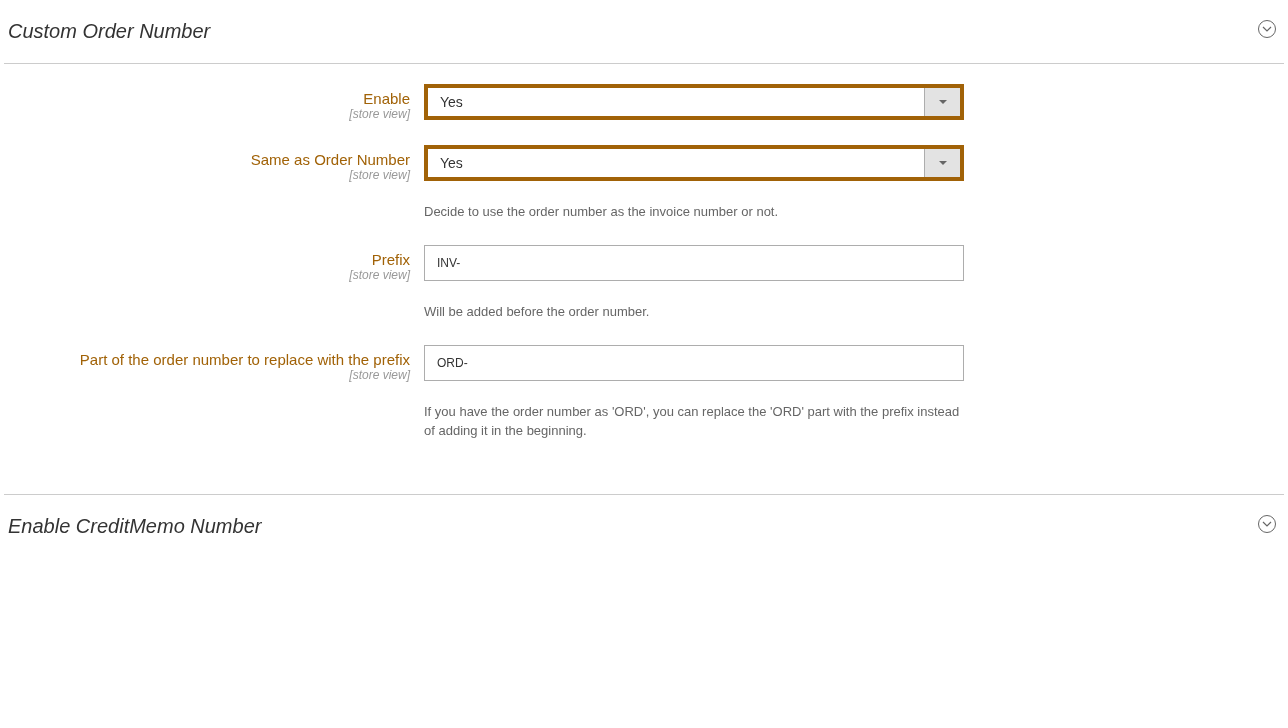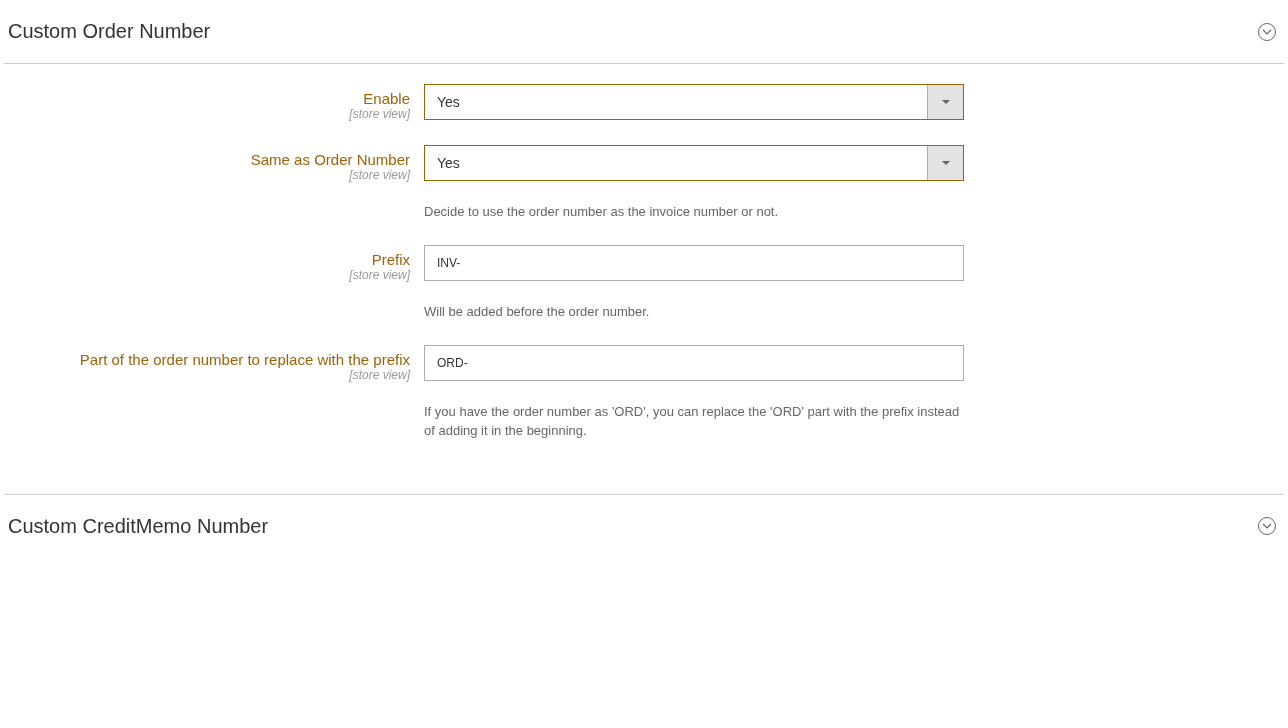--- a/index.html
+++ b/index.html
@@ -13,23 +13,24 @@
     color: #333;
     font-size: 14px;
   }
   .section {
     border-bottom: 1px solid #ccc;
     padding: 0;
   }
   .section-header {
     display: flex;
     justify-content: space-between;
-    align-items: center;
+    align-items: flex-start;
     padding: 20px 0;
     cursor: pointer;
+    font-style: italic;
   }
   .section-title {
     font-size: 20px;
     font-weight: 400;
     color: #333;
     padding-left: 4px;
   }
   .chevron-icon {
     width: 18px;
     height: 18px;
@@ -69,21 +70,21 @@
     color: #999;
     display: block;
     margin-top: 0px;
     font-style: italic;
   }
   .field-control-col {
     width: 540px;
   }
   .select-wrapper {
     display: flex;
-    border: 1px solid #a16207;
+    border: 4px solid #a16207;
     height: 36px;
   }
   .select-value {
     flex: 1;
     padding: 0 12px;
     display: flex;
     align-items: center;
     font-size: 14px;
     color: #333;
   }
@@ -193,21 +194,21 @@
           <div class="field-note">If you have the order number as 'ORD', you can replace the 'ORD' part with the prefix instead of adding it in the beginning.</div>
         </div>
       </div>
 
     </div>
   </div>
 
 
   <div class="section" style="border-bottom:none;">
     <div class="section-header">
-      <div class="section-title">Custom CreditMemo Number</div>
+      <div class="section-title">Enable CreditMemo Number</div>
       <div class="chevron-icon">
         <svg viewBox="0 0 10 10">
             <path d="M1 3 L5 7 L9 3" fill="none" stroke="#666" stroke-width="1.2"></path>
           </svg>
       </div>
     </div>
   </div>
 
 </div>
 

